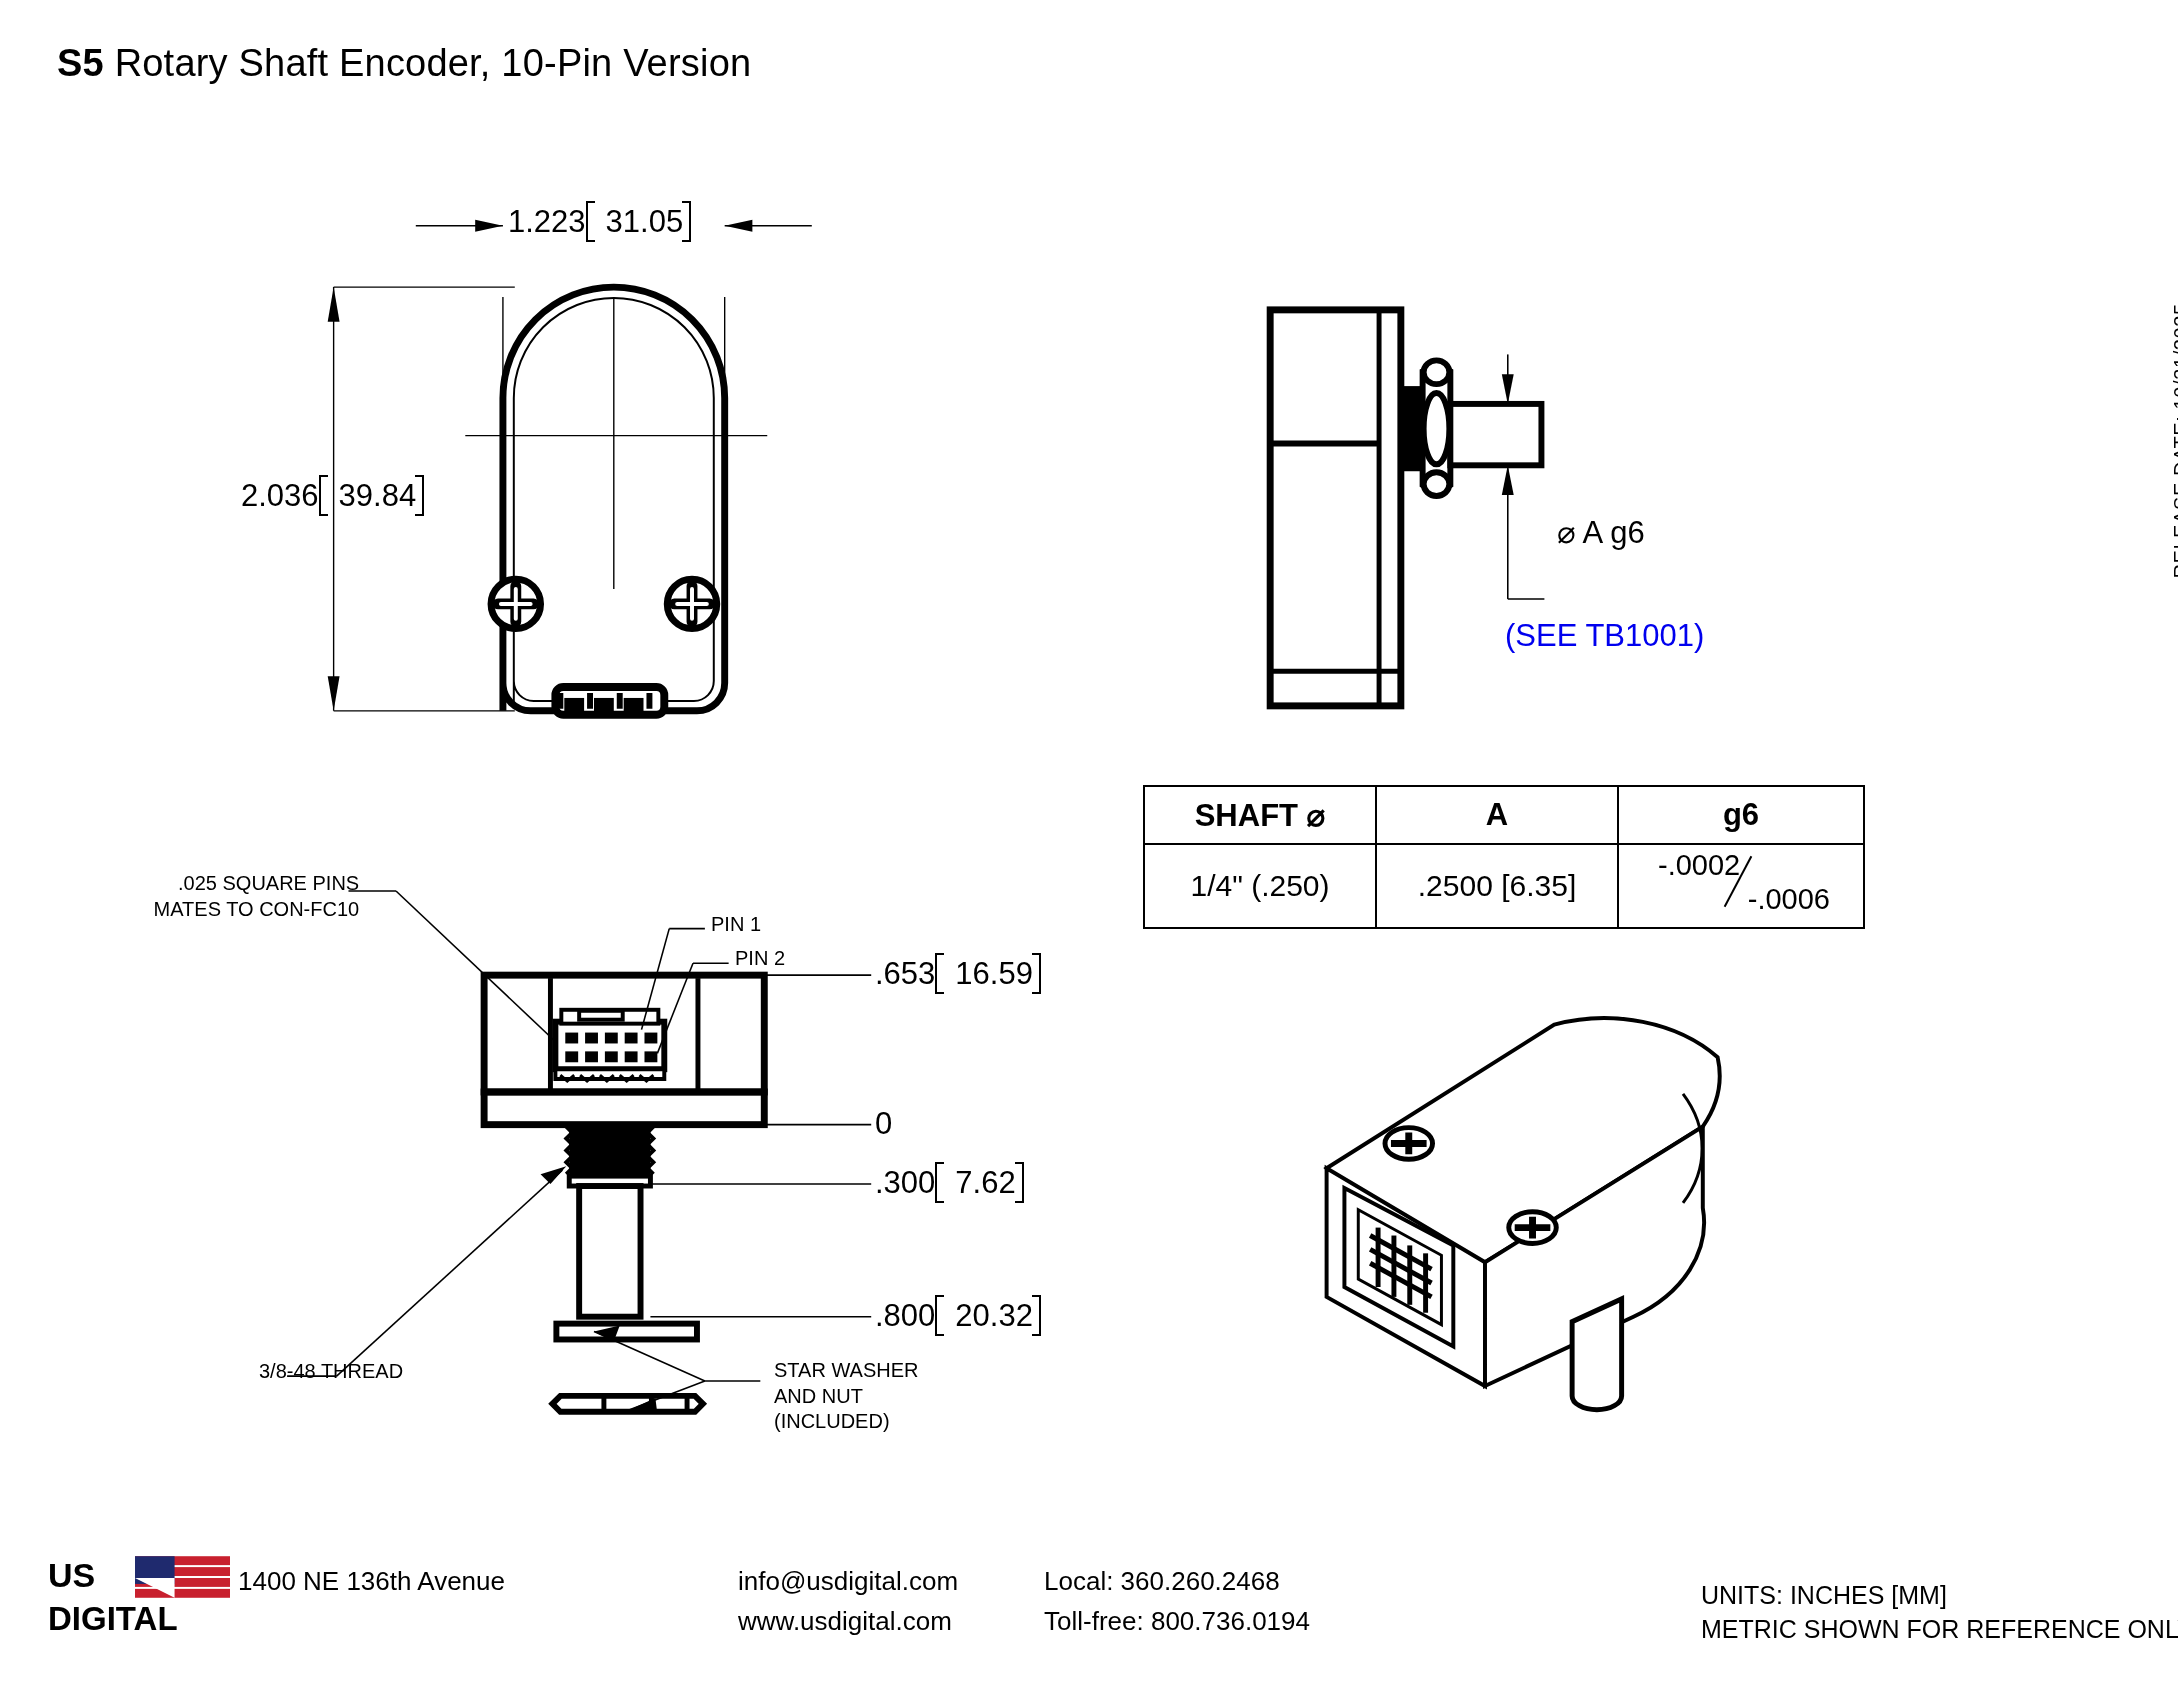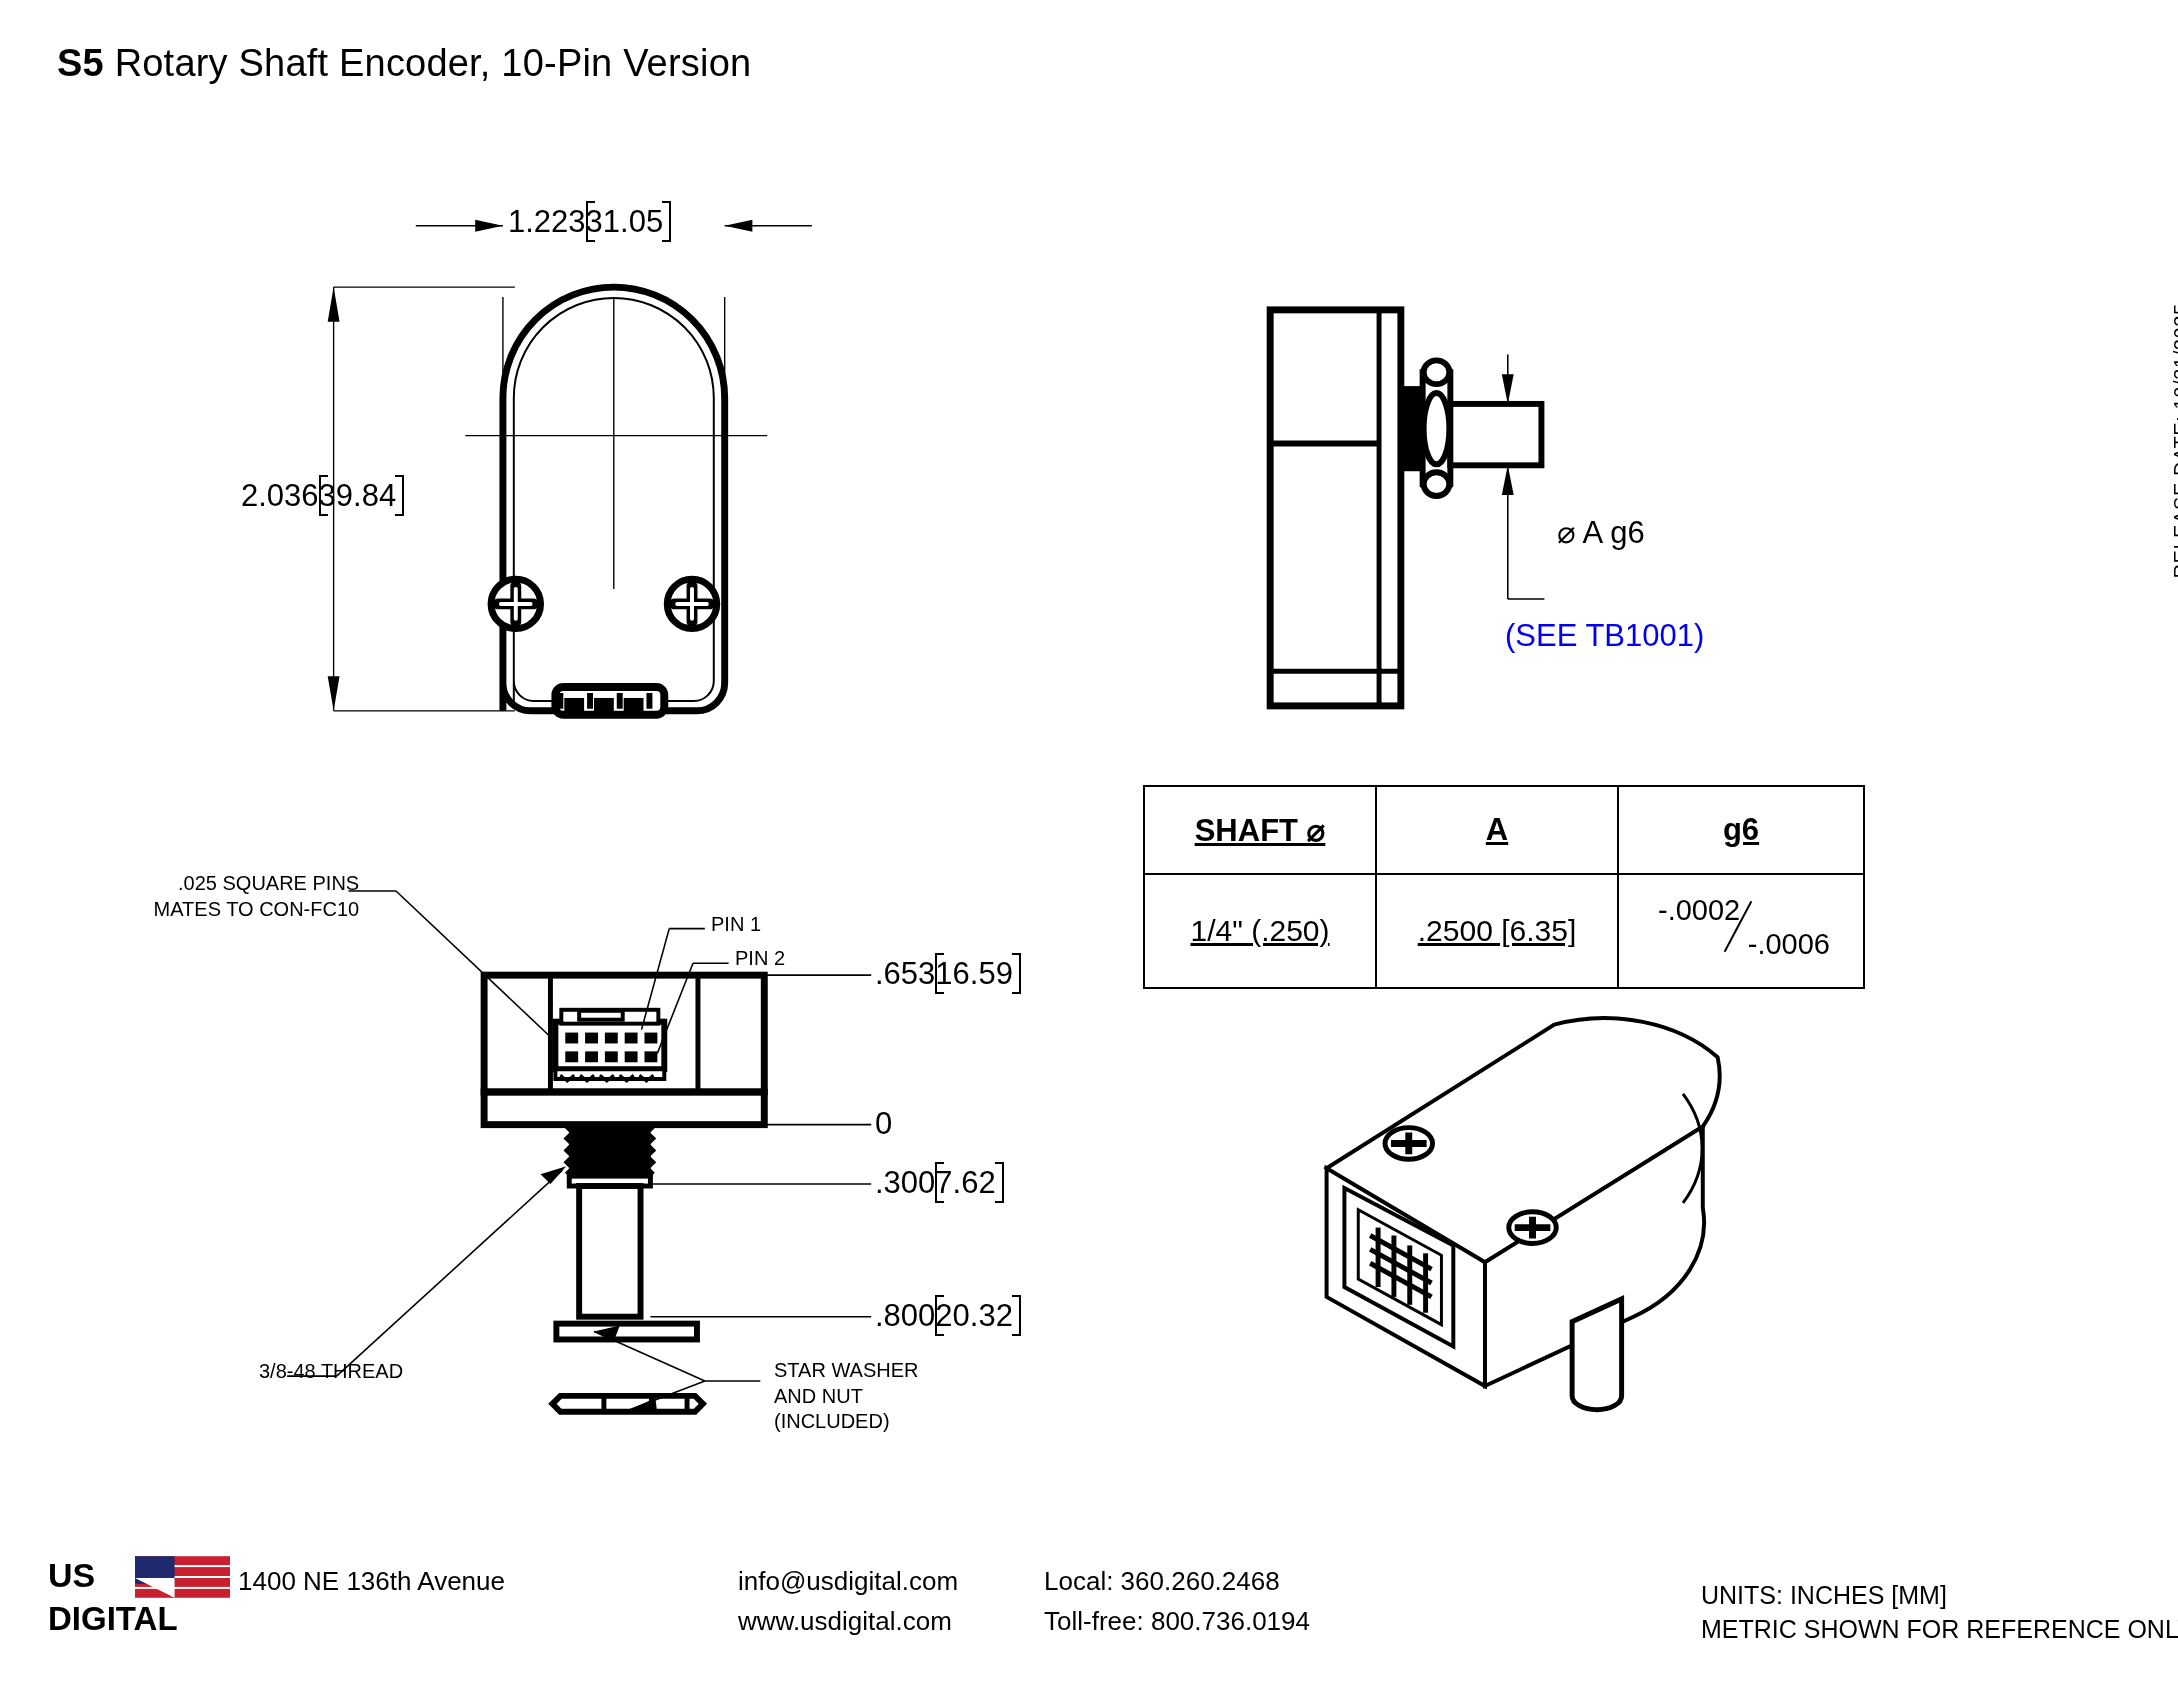--- a/index.html
+++ b/index.html
@@ -47,21 +47,21 @@
     white-space: nowrap;
     line-height: 1.05;
   }
   .notetext {
     font-size: 20px;
     white-space: nowrap;
     line-height: 1.28;
   }
   .dimbracket {
     position: relative;
-    padding: 0 2px 0 0;
+    padding: 0 2px 0 20px;
   }
   .dimbracket::before,
   .dimbracket::after {
     content: "";
     position: absolute;
     top: -3px;
     bottom: -3px;
     width: 7px;
     border: 2px solid #000;
   }
@@ -79,23 +79,22 @@
   #shaft-table {
     left: 1143px;
     top: 785px;
     border-collapse: collapse;
     font-size: 30px;
   }
   #shaft-table td, #shaft-table th {
     border: 2px solid #000;
     text-align: center;
     vertical-align: middle;
-    padding: 21px 10px;
+    padding: 6px 10px;
     font-weight: normal;
-    text-decoration: underline;
   }
   #shaft-table th {
     font-weight: bold;
     font-size: 31px;
     height: 44px;
   }
   #shaft-table td { height: 55px; }
   .col-shaft { width: 210px; }
   .col-a { width: 220px; }
   .col-g6 { width: 224px; }

